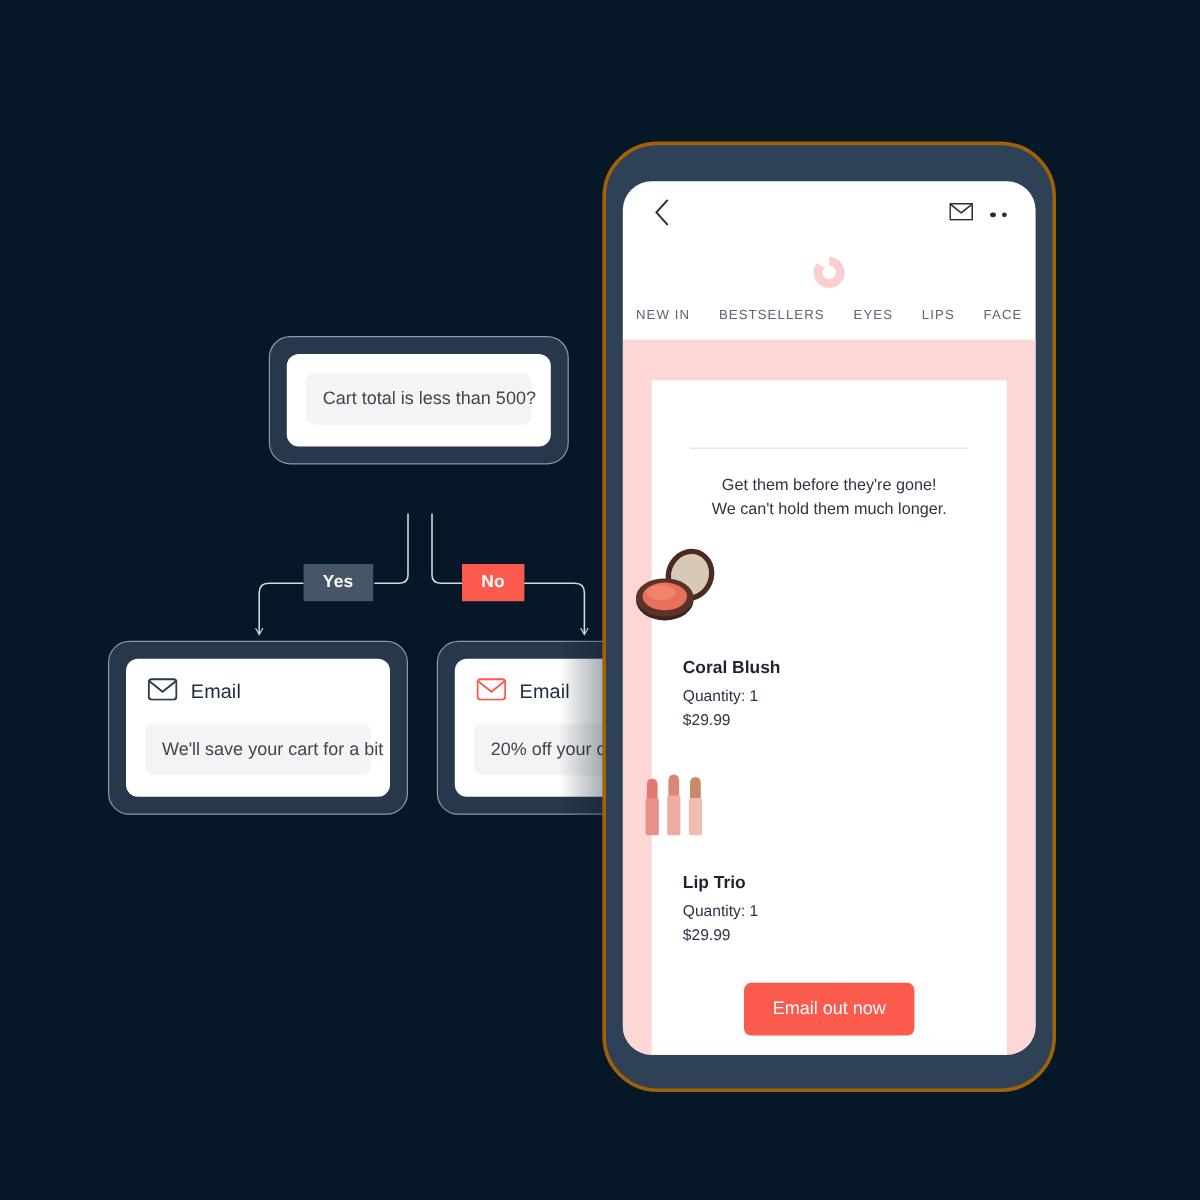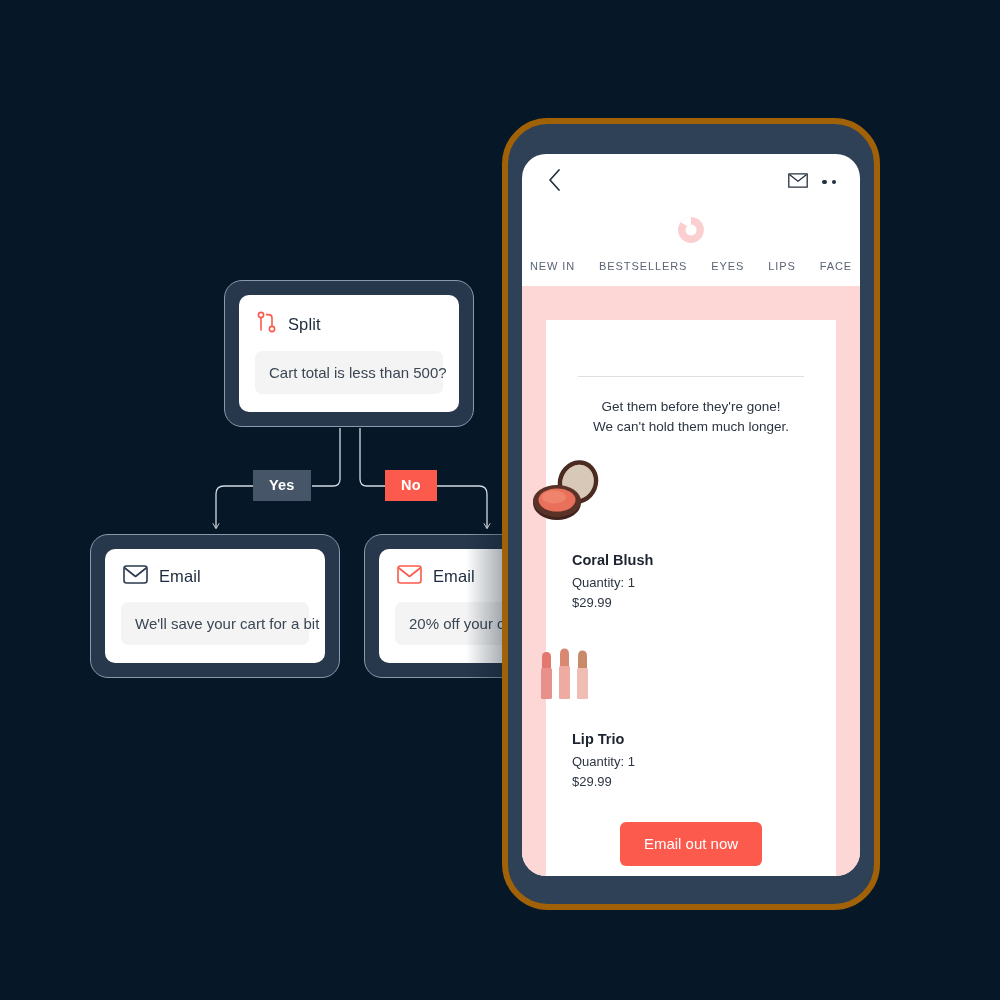--- a/index.html
+++ b/index.html
@@ -82,21 +82,21 @@
   }
   #label-yes { left: 253px; top: 470px; background: #475569; }
   #label-no  { left: 385px; top: 470px; background: #fb5a4c; }
 
   
   #phone {
     position: absolute;
     left: 502px; top: 118px;
     width: 378px; height: 792px;
     background: #2e4156;
-    border: 6px solid #a16207;
+    border: 3px solid #a16207;
     border-radius: 46px;
     padding: 30px 14px 28px 14px;
   }
   #phone-screen {
     width: 100%; height: 100%;
     background: #ffffff;
     border-radius: 24px;
     overflow: hidden;
     position: relative;
   }
@@ -228,31 +228,20 @@
       <path d="M 253 486 L 224 486 Q 216 486 216 494 L 216 528" marker-end="url(#arrow)"></path>
 
       <path d="M 360 428 L 360 479 Q 360 486 367 486 L 385 486"></path>
 
       <path d="M 431 486 L 479 486 Q 487 486 487 494 L 487 528" marker-end="url(#arrow)"></path>
     </g>
   </svg>
 
   <div class="node" id="split-node">
     <div class="node-inner">
-      <div class="node-head">
-        <span>
-          <svg width="20" height="22" viewBox="0 0 20 22" fill="none" stroke="#fb5a4c" stroke-width="1.6" stroke-linecap="round">
-            <circle cx="4" cy="4" r="2.6"></circle>
-            <path d="M 4 6.8 L 4 19"></path>
-            <circle cx="15" cy="18" r="2.6"></circle>
-            <path d="M 15 15.2 L 15 7 Q 15 3.6 11.4 3.6 L 9.4 3.6"></path>
-          </svg>
-        </span>
-        <span class="node-title">Split</span>
-      </div>
       <div class="node-field">Cart total is less than 500?</div>
     </div>
   </div>
 
   <div class="branch-label" id="label-yes">Yes</div>
   <div class="branch-label" id="label-no">No</div>
 
   <div class="node" id="email-yes-node">
     <div class="node-inner">
       <div class="node-head">

